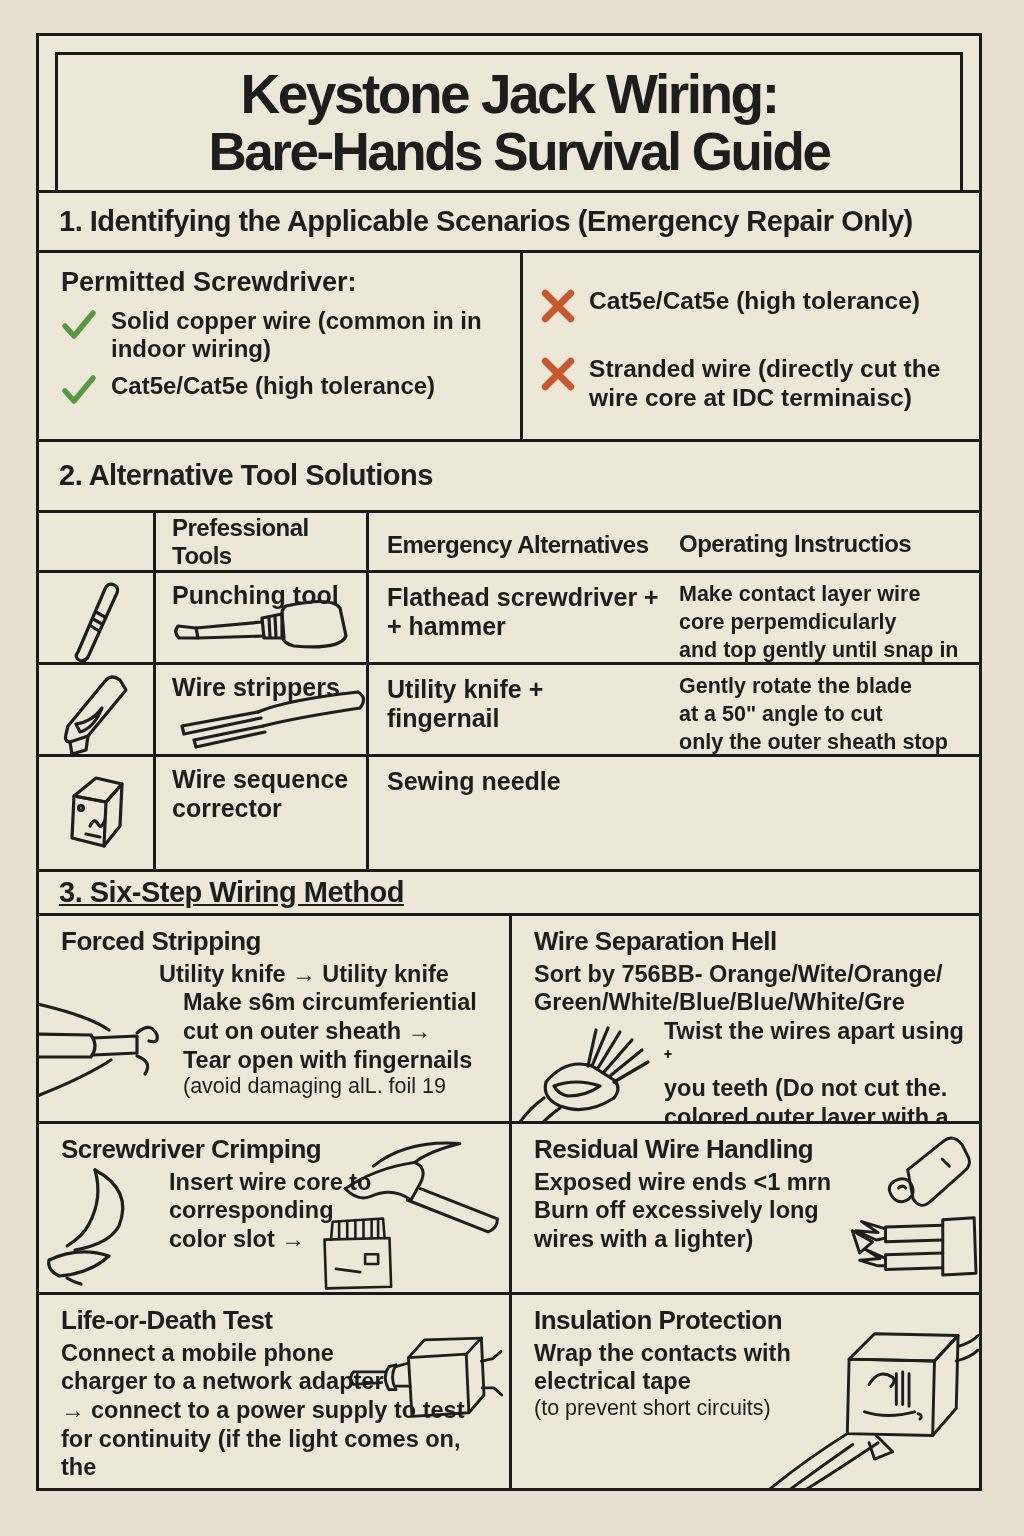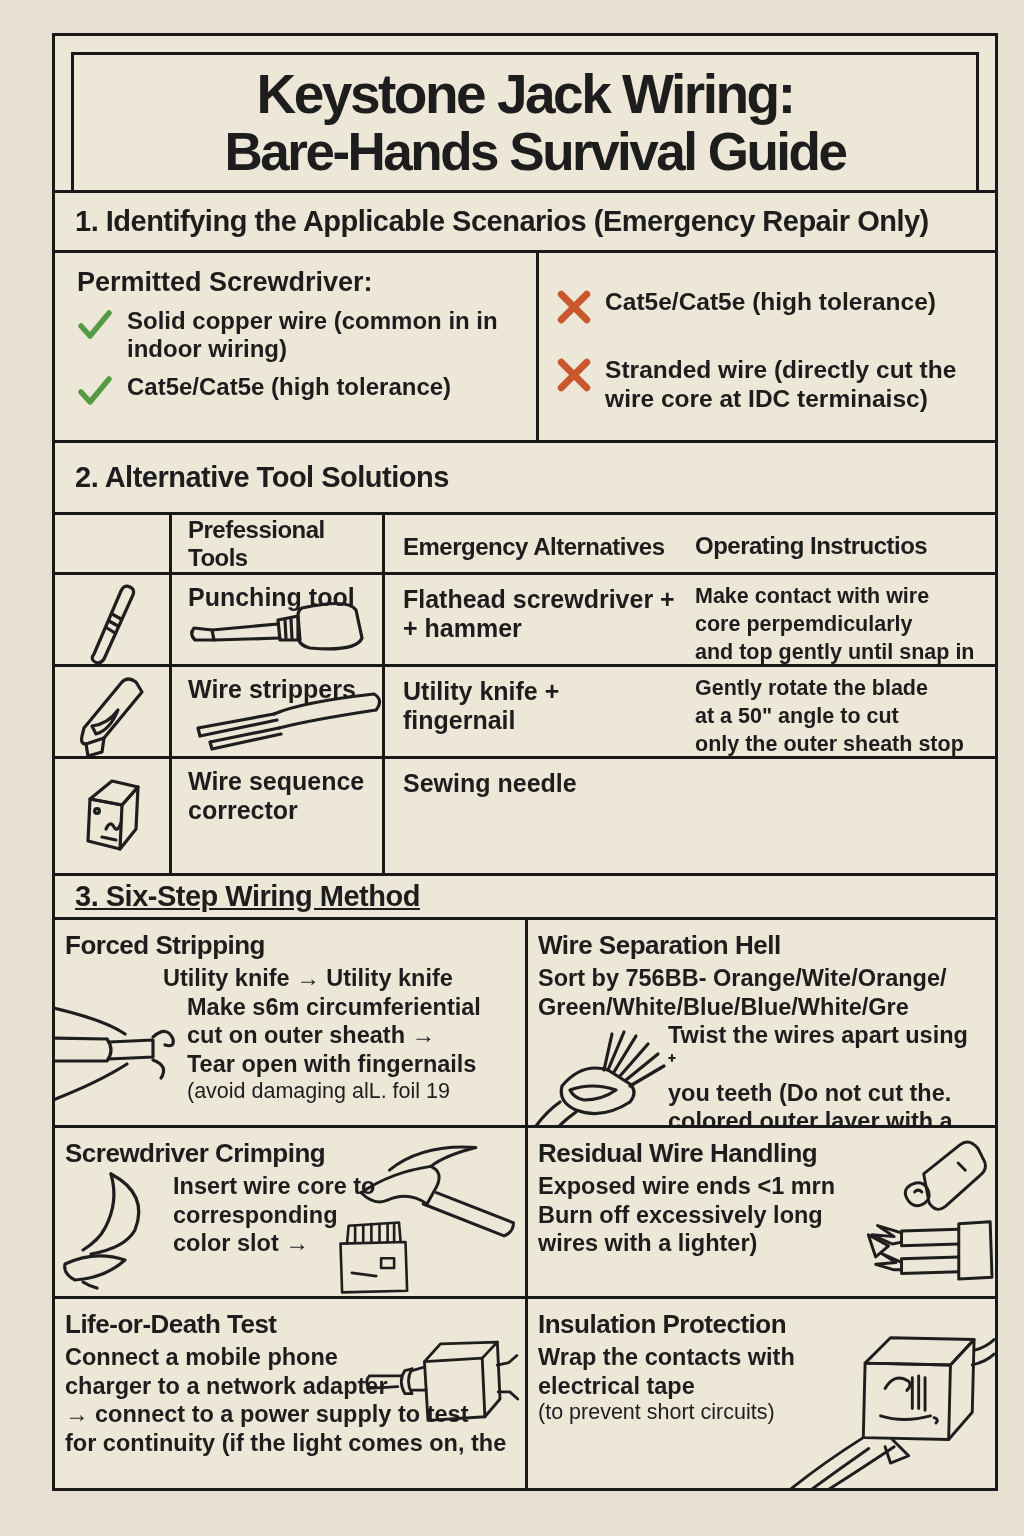--- a/index.html
+++ b/index.html
@@ -5,21 +5,21 @@
   * { box-sizing: border-box; margin: 0; padding: 0; }
   html,body { width:1024px; height:1536px; }
   body {
     background:#e7e0d1;
     font-family:"Liberation Sans", sans-serif;
     color:#1d1d1d;
     position:relative;
     overflow:hidden;
   }
   .outer {
-    position:absolute; left:52px; top:33px;
+    position:absolute; left:36px; top:33px;
     width:946px; height:1458px;
     border:3px solid #191919;
     background:#ede7d8;
     display:flex; flex-direction:column;
   }
   svg { display:block; }
   .doodle path, .doodle line, .doodle ellipse, .doodle rect, .doodle circle {
     fill:none; stroke:#1e1e1e; stroke-width:3.2;
     stroke-linecap:round; stroke-linejoin:round;
   }
@@ -65,21 +65,21 @@
   .c-instr{ flex:1; padding:8px 6px 4px 10px; }
   .t-head .c-icon, .t-head .c-tool, .t-head .c-alt { display:flex; align-items:center; }
   .th-label { font-size:24px; font-weight:700; letter-spacing:-0.5px; }
   .t-head .c-tool { padding-top:0; padding-bottom:0; }
   .cell-main { font-size:25px; font-weight:600; line-height:1.15; white-space:pre-line; }
   .cell-instr { font-size:21.5px; font-weight:600; line-height:1.3; white-space:pre-line; }
   .tool-drawing { position:absolute; bottom:4px; left:10px; }
   
   .steps { border-top:3px solid #191919; flex:1; display:grid;
     grid-template-columns:1fr 1fr; grid-template-rows:205px 171px 1fr; }
-  .step { position:relative; padding:10px 14px 6px 10px; overflow:hidden; }
+  .step { position:relative; padding:10px 14px 6px 22px; overflow:hidden; }
   .step.colR { border-left:3px solid #191919; }
   .step.rowB { border-top:3px solid #191919; }
   .step-title { font-size:26px; font-weight:700; letter-spacing:-0.5px; margin-bottom:3px; }
   .step-text { font-size:23.5px; font-weight:600; line-height:1.22; white-space:pre-line; }
   .step-note { font-size:21.5px; font-weight:500; white-space:pre-line; }
   .ind-a { margin-left:98px; }
   .ind-b { margin-left:122px; }
   .ind-c { margin-left:130px; }
   .ind-d { margin-left:108px; }
   .abs { position:absolute; }
@@ -163,21 +163,21 @@
           <path d="M30 36 L96 30 M32 46 L98 44"></path>
           <path d="M12 34 Q7 40 13 46 L32 46 L30 36 Z"></path>
           <path d="M103 26 L104 45 M109 25 L110 45"></path>
         </svg>
       </div>
       <div class="c-alt">
           <div class="cell-main">Flathead screwdriver +
 + hammer</div>
         </div>
       <div class="c-instr">
-          <div class="cell-instr">Make contact with wire
+          <div class="cell-instr">Make contact layer wire
 core perpemdicularly
 and top gently until snap in</div>
         </div>
     </div>
 
     <div class="t-row t-r">
       <div class="c-icon">
         <svg class="doodle" width="76" height="92" viewBox="0 0 76 92">
           <path d="M10 62 L48 16 Q54 10 62 16 L68 26 L30 72 L12 78 Q6 78 8 70 Z"></path>
           <path d="M12 78 L14 90 L28 86 L30 72"></path>

